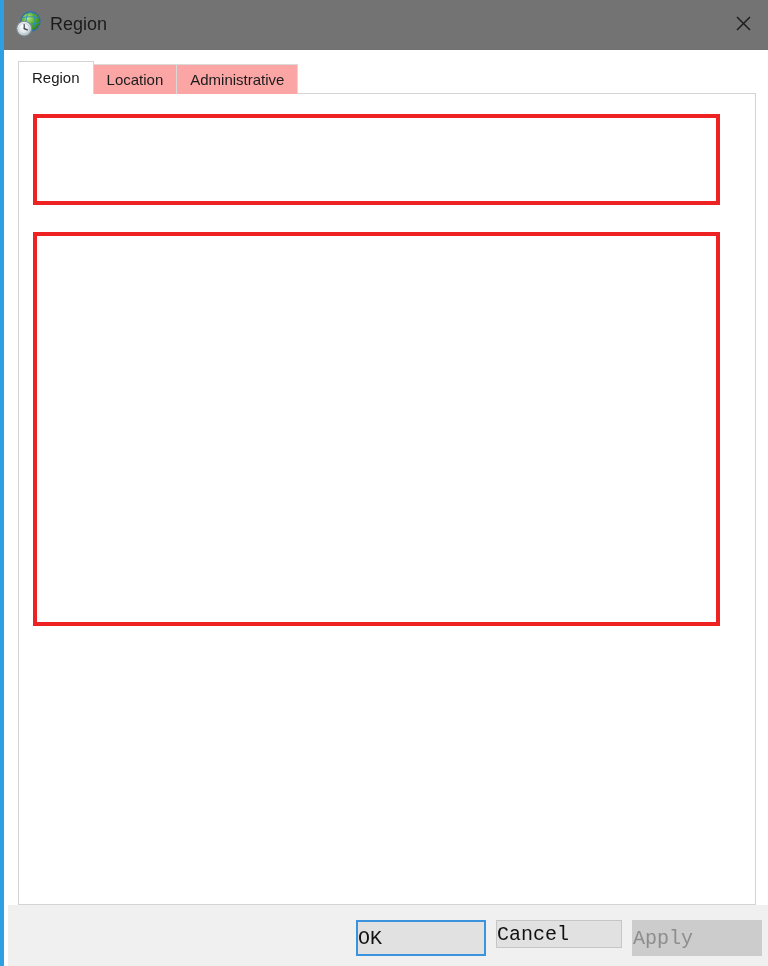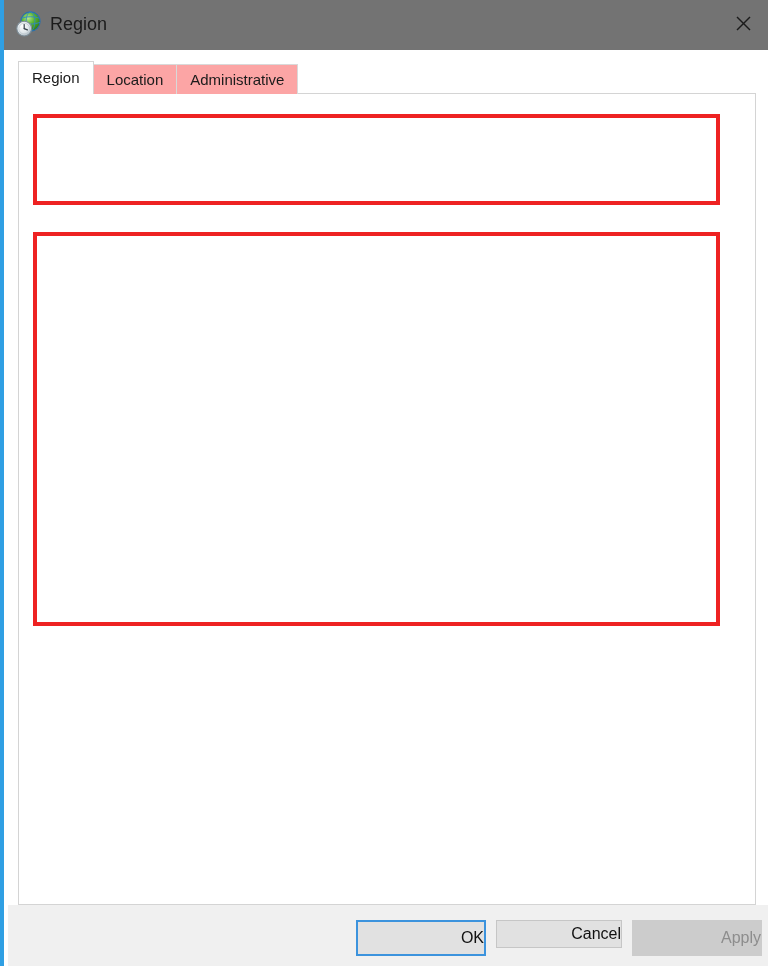--- a/index.html
+++ b/index.html
@@ -208,24 +208,24 @@
     font-size: 16px;
     color: #111111;
     white-space: nowrap;
   }
 
   
   .btn {
     position: absolute;
     background: #e1e1e1;
     border: 1px solid #c6c6c6;
-    font-family: Liberation Sans, sans-serif;
-    font-size: 16px;
-    color: #111111;
-    text-align: right;
+    font-family: Liberation Mono, monospace;
+    font-size: 20px;
+    color: #111111;
+    text-align: left;
     cursor: pointer;
     white-space: nowrap;
   }
   .btn.disabled {
     background: #cccccc;
     border-color: #cccccc;
     color: #8d8d8d;
     cursor: default;
   }
   .btn.default {
@@ -238,21 +238,21 @@
     position: absolute;
     left: 4px;
     top: 905px;
     width: 764px;
     height: 61px;
     background: #f0f0f0;
   }
 
   #btn-ok     { left: 352px; top: 920px; width: 130px; height: 36px; }
   #btn-cancel { left: 492px; top: 920px; width: 126px; height: 28px; }
-  #btn-apply  { left: 628px; top: 920px; width: 130px; height: 36px; padding-left: 36px; }
+  #btn-apply  { left: 628px; top: 920px; width: 130px; height: 36px; }
 </style>
 </head>
 <body>
 
 <div id="window">
 
   <div id="titlebar">
 
     <span id="title-icon">
       <svg width="28" height="28" viewBox="0 0 28 28">

